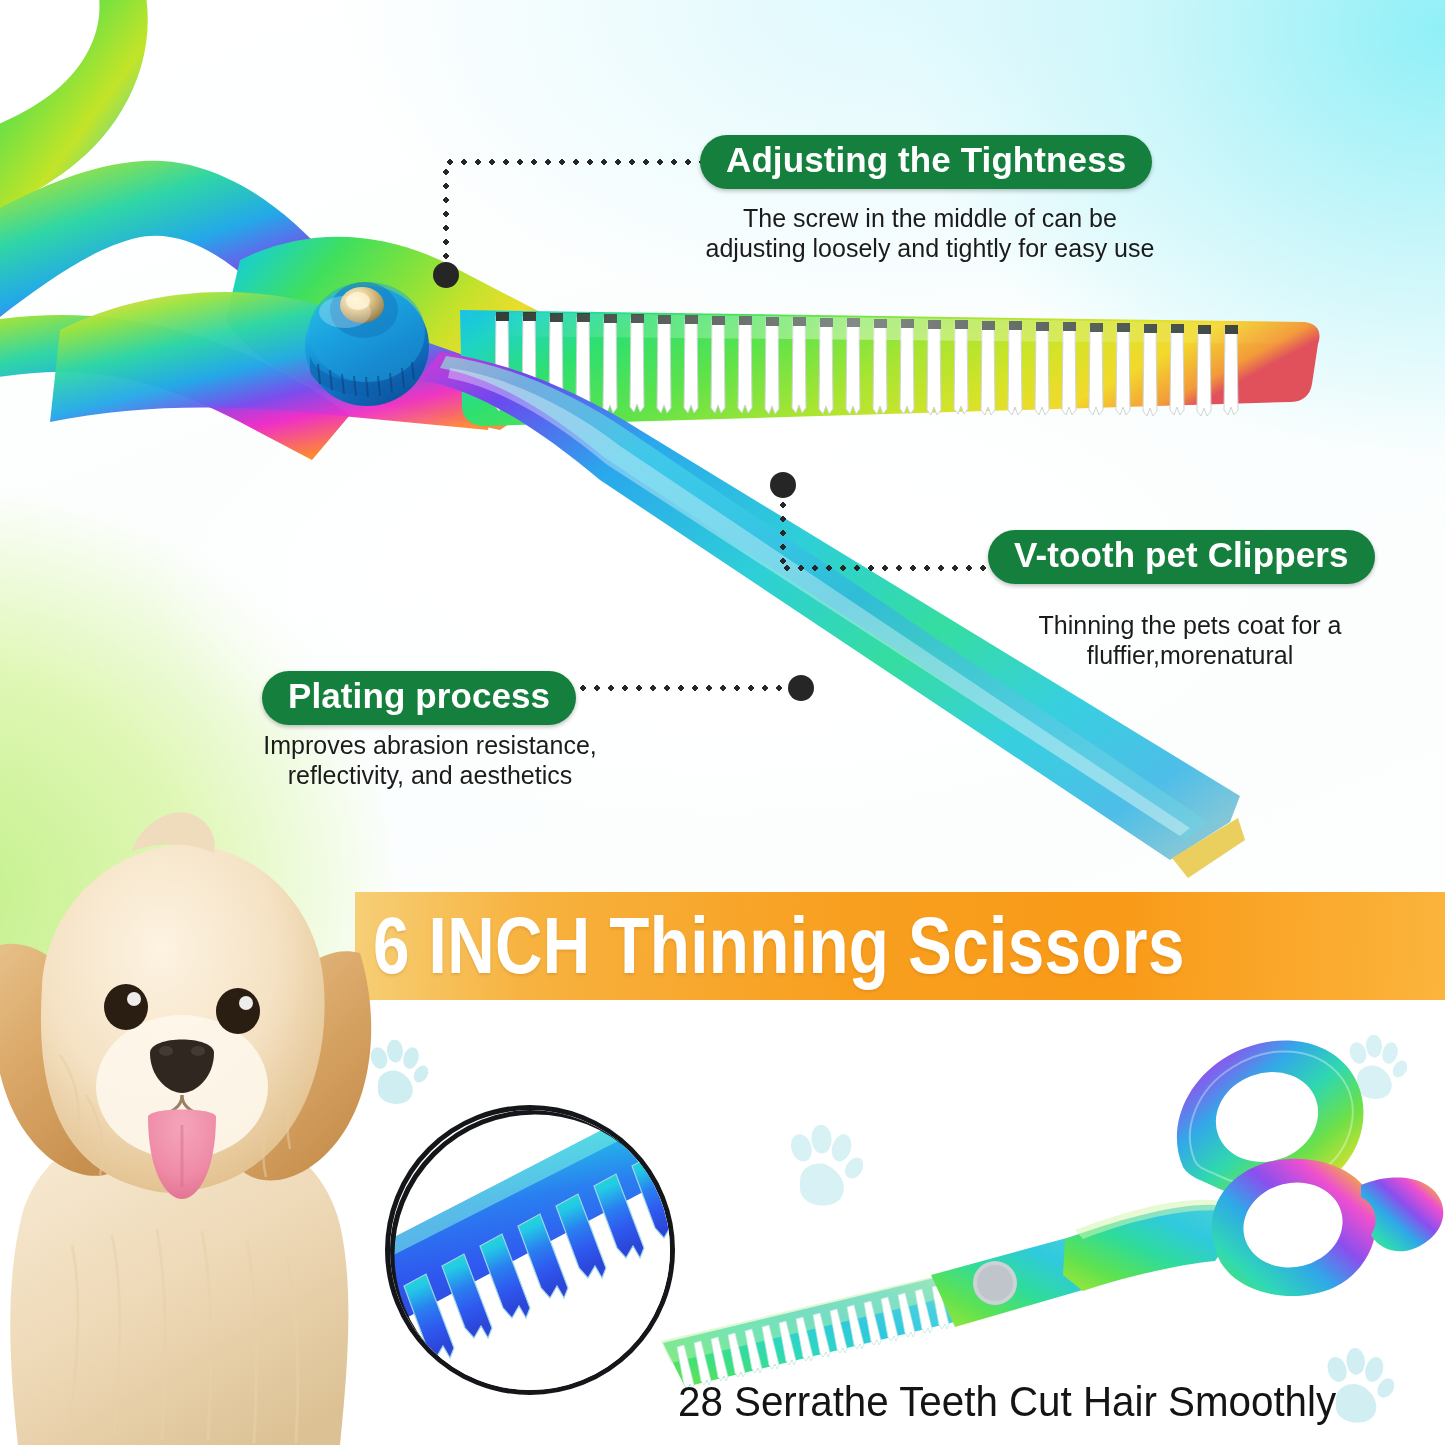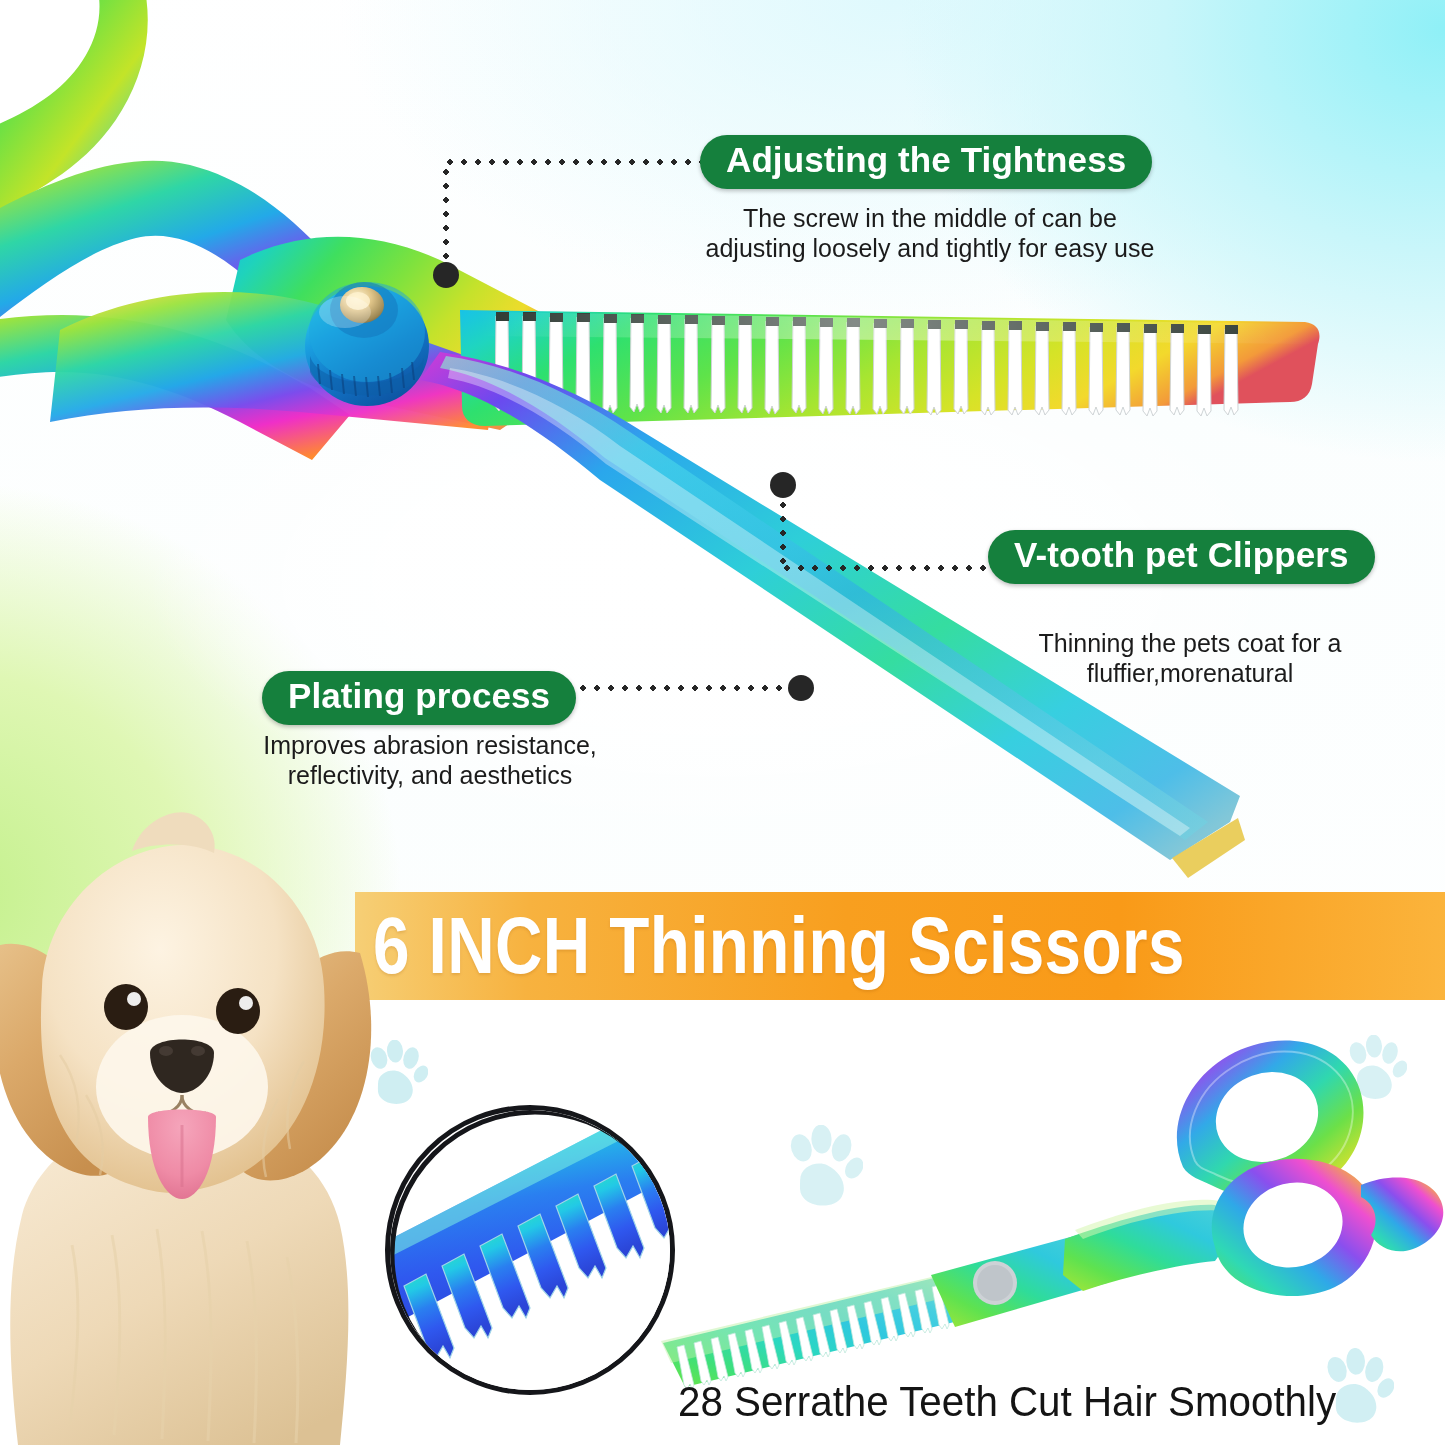--- a/index.html
+++ b/index.html
@@ -361,21 +361,21 @@
 
   <div class="badge" style="left:700px; top:135px;">Adjusting the Tightness</div>
   <div class="desc center" style="left:580px; top:203px; width:700px;">The screw in the middle of can be
 adjusting loosely and tightly for easy use</div>
 
   <div class="anchor-dot" style="left:770px; top:472px;"></div>
   <div class="dot-v" style="left:780px; top:498px; height:70px;"></div>
   <div class="dot-h" style="left:780px; top:565px; width:215px;"></div>
 
   <div class="badge" style="left:988px; top:530px;">V-tooth pet Clippers</div>
-  <div class="desc center" style="left:960px; top:610px; width:460px;margin-top:18px;">Thinning the pets coat for a
+  <div class="desc center" style="left:960px; top:610px; width:460px;">Thinning the pets coat for a
 fluffier,morenatural</div>
 
   <div class="anchor-dot" style="left:788px; top:675px;"></div>
   <div class="dot-h" style="left:548px; top:685px; width:250px;"></div>
 
   <div class="badge" style="left:262px; top:661px;margin-top:10px;">Plating process</div>
   <div class="desc center" style="left:170px; top:730px; width:520px;">Improves abrasion resistance,
 reflectivity, and aesthetics</div>
 
   <div class="banner">

